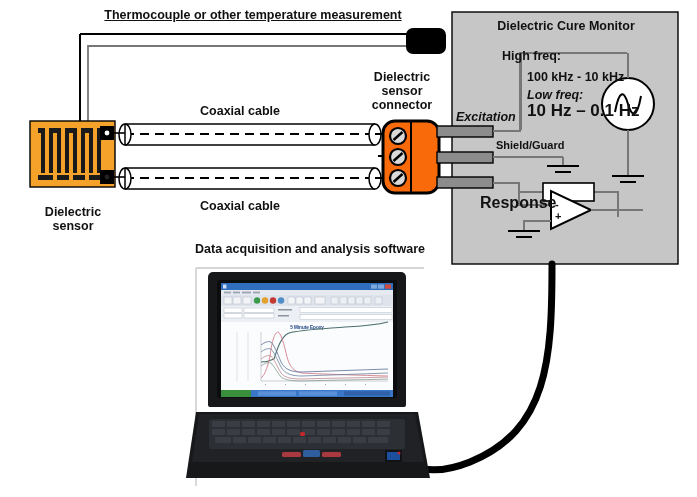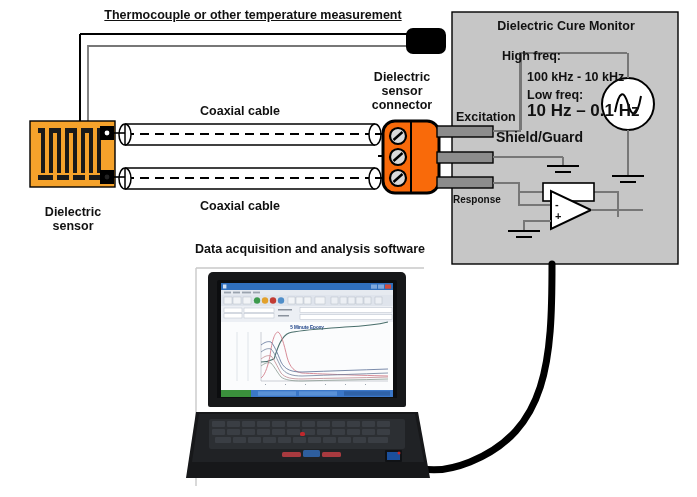--- a/index.html
+++ b/index.html
@@ -290,27 +290,27 @@
 sensor</div>
 
   <div class="lbl ctr" style="left:352px;top:70px;width:100px;font-size:12.5px;">Dielectric
 sensor
 connector</div>
 
   <div class="lbl ctr" style="left:192px;top:242px;width:236px;font-size:12.5px;">Data acquisition and analysis software</div>
 
   <div class="lbl ctr" style="left:484px;top:19px;width:164px;font-size:12.5px;">Dielectric Cure Monitor</div>
 
-  <div class="lbl" style="left:456px;top:110px;font-size:12.5px;">Excitation</div>
-
-  <div class="lbl" style="left:496px;top:130px;font-size:14px;">Shield/Guard</div>
-
-  <div class="lbl" style="left:453px;top:194px;font-size:10px;">Response</div>
+  <div class="lbl" style="left:456px;top:110px;font-size:12.5px;font-style:italic;">Excitation</div>
+
+  <div class="lbl" style="left:496px;top:139px;font-size:11px;">Shield/Guard</div>
+
+  <div class="lbl" style="left:480px;top:194px;font-size:16px;">Response</div>
 
   <div class="lbl" style="left:502px;top:49px;font-size:12.5px;">High freq:</div>
   <div class="lbl" style="left:527px;top:70px;font-size:12.5px;">100 kHz - 10 kHz</div>
-  <div class="lbl" style="left:527px;top:88px;font-size:12.5px;">Low freq:</div>
+  <div class="lbl" style="left:527px;top:88px;font-size:12.5px;font-style:italic;">Low freq:</div>
   <div class="lbl" style="left:527px;top:101px;font-size:17px;">10 Hz – 0.1 Hz</div>
 
   <div class="lbl" style="left:555px;top:198px;font-size:11px;">-</div>
   <div class="lbl" style="left:555px;top:210px;font-size:11px;">+</div>
 
 </div>
 
 </body></html>

